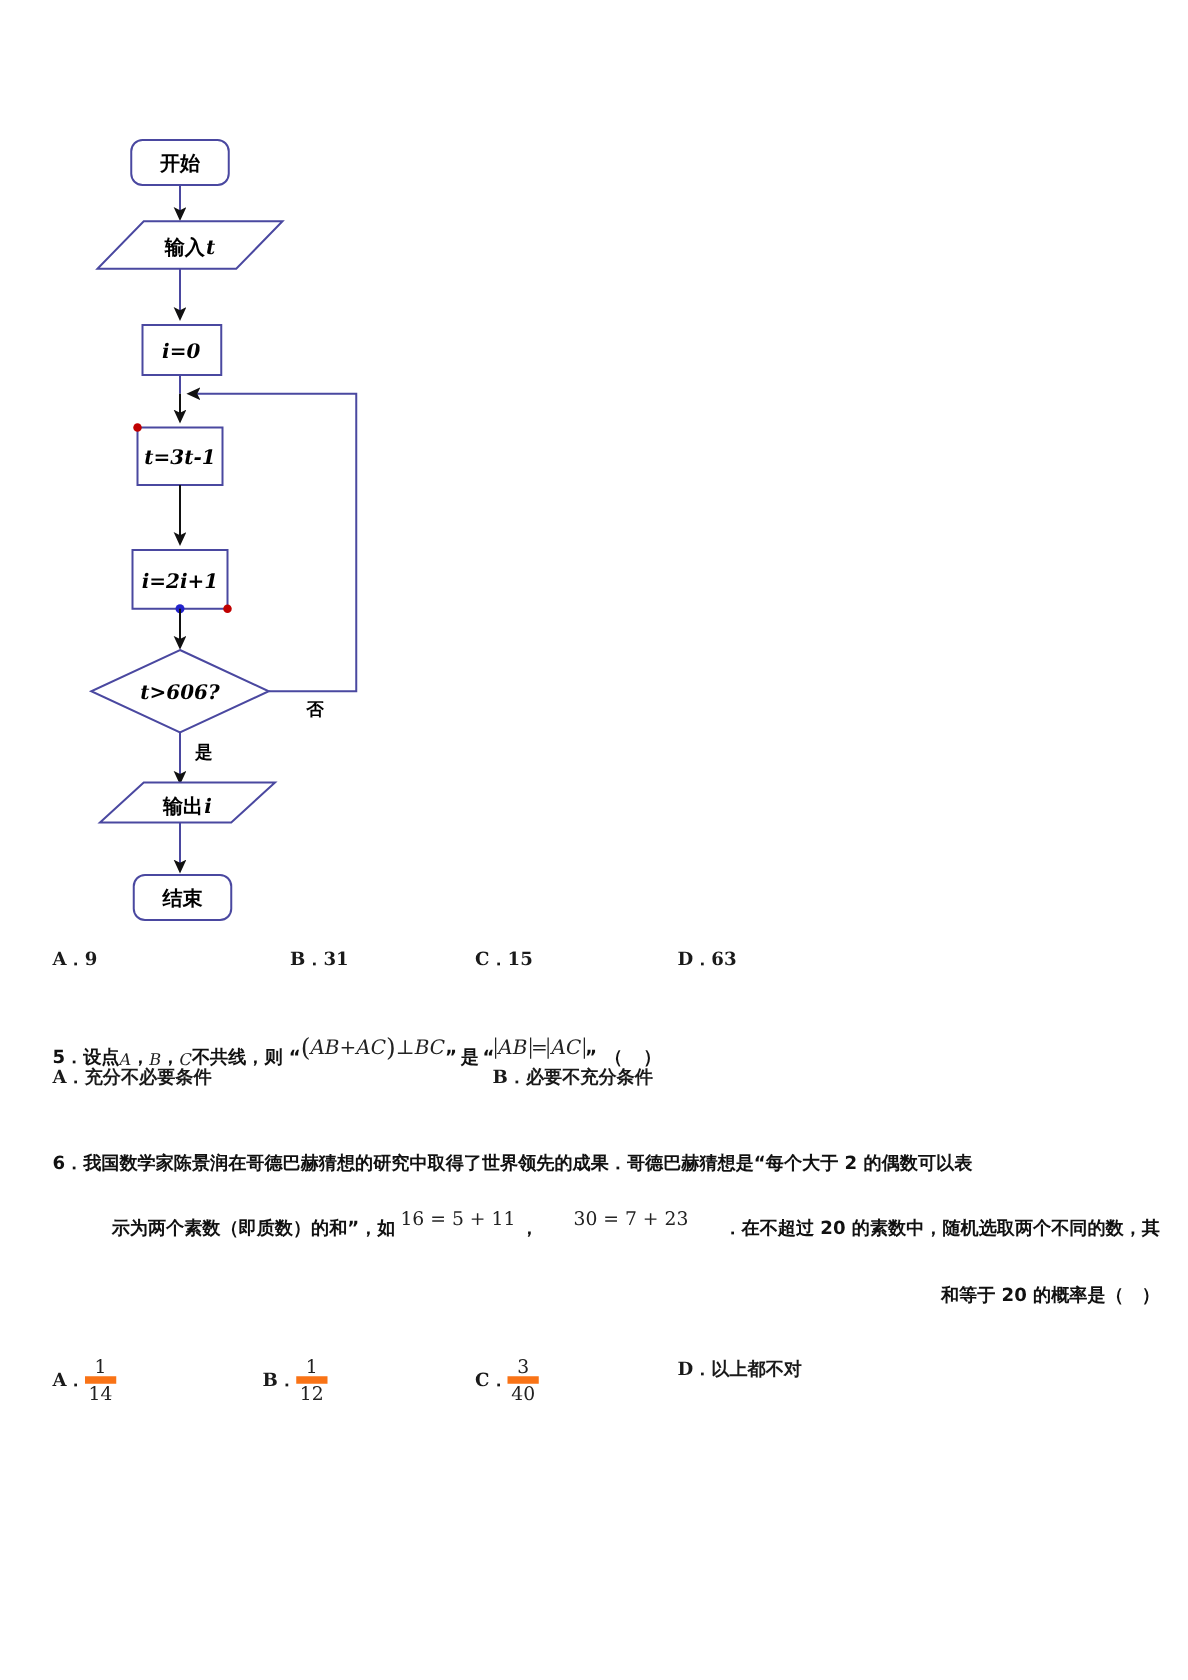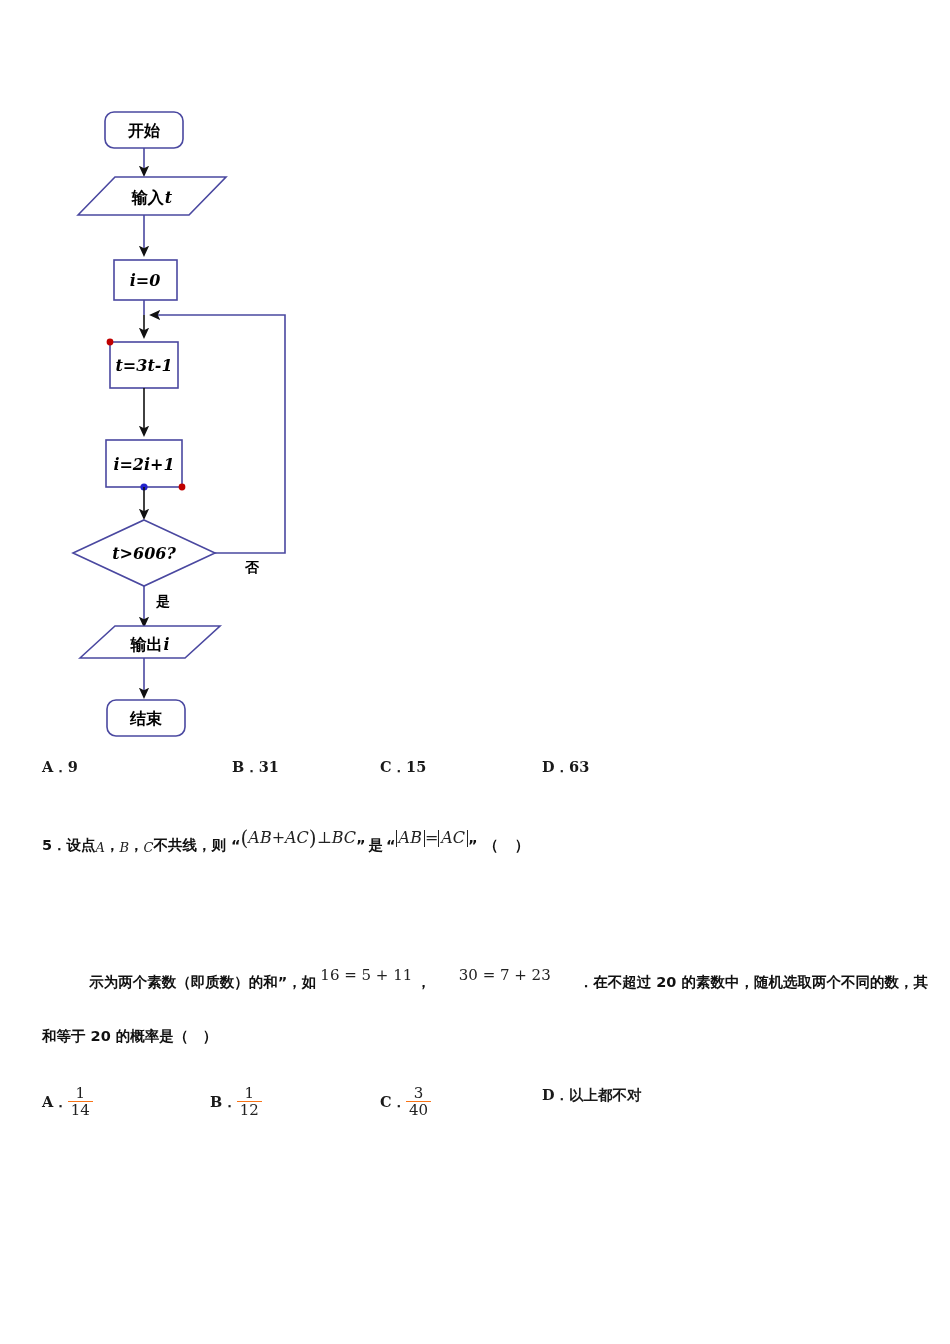--- a/index.html
+++ b/index.html
@@ -120,21 +120,21 @@
     text-align: center;
     font-family: "DejaVu Serif", "Liberation Serif", serif;
     font-weight: 400;
     font-size: 15px;
     line-height: 1.08;
     position: relative;
     top: -1px;
     color: #222;
   }
   .frac .num { display: block; padding: 0 3px; }
-  .frac .den { display: block; padding: 0 3px; border-top: 1px solid #f97316; }
+  .frac .den { display: block; padding: 0 3px; border-top: 6px solid #f97316; }
 
   .eqbox {
     font-family: "DejaVu Serif", "Liberation Serif", serif;
     font-weight: 400;
     font-size: 15px;
     color: #222;
     position: relative;
     top: -7px;
   }
   .paraline {
@@ -239,27 +239,38 @@
     </span>
     <span class="opt" style="left:500px;">
       <span class="tag">D．</span><span>63</span>
     </span>
   </div>
 
   <div class="qline" style="top:831px;">
     <span>5．</span><span>设点</span><span class="mi sub" style="font-size:13px;">A</span><span>，</span><span class="mi sub" style="font-size:13px;">B</span><span>，</span><span class="mi sub" style="font-size:13px;">C</span><span>不共线，则</span><span style="margin-left:5px;">“</span><span class="eqbox"><span class="mparen">(</span><span class="mi">AB</span><span class="mn">+</span><span class="mi">AC</span><span class="mparen">)</span><span class="mn">⊥</span><span class="mi">BC</span></span><span>”</span><span style="margin:0 3px;">是</span><span>“</span><span class="eqbox"><span class="mi mbar">AB</span><span class="mn">=</span><span class="mi mbar">AC</span></span><span>”</span><span class="qmark" style="margin-left:6px;">（　）</span>
   </div>
 
-
+  <div class="opt-row" style="top:852px;">
+    <span class="opt" style="left:0px;">
+      <span class="tag">A．</span><span>充分不必要条件</span>
+    </span>
+    <span class="opt" style="left:352px;">
+      <span class="tag">B．</span><span>必要不充分条件</span>
+    </span>
+  </div>
+
+  <div class="paraline" style="top:921px;">
+    <span>6．</span><span>我国数学家陈景润在哥德巴赫猜想的研究中取得了世界领先的成果．哥德巴赫猜想是“每个大于 2 的偶数可以表</span>
+  </div>
 
   <div class="paraline" style="top:973px;text-align:right;">
     <span>示为两个素数（即质数）的和”，如</span><span class="eqbox" style="margin:0 4px;">16 = 5 + 11</span><span style="margin-right:28px;">，</span><span class="eqbox" style="margin-right:28px;">30 = 7 + 23</span><span>．在不超过 20 的素数中，随机选取两个不同的数，其</span>
   </div>
 
-  <div class="paraline" style="top:1027px;">
+  <div class="paraline" style="top:1027px;text-align:right;">
     <span>和等于 20 的概率是（　）</span>
   </div>
 
   <div class="opt-row" style="top:1086px;">
     <span class="opt" style="left:0px;">
       <span class="tag">A．</span><span class="frac"><span class="num">1</span><span class="den">14</span></span>
     </span>
     <span class="opt" style="left:168px;">
       <span class="tag">B．</span><span class="frac"><span class="num">1</span><span class="den">12</span></span>
     </span>

